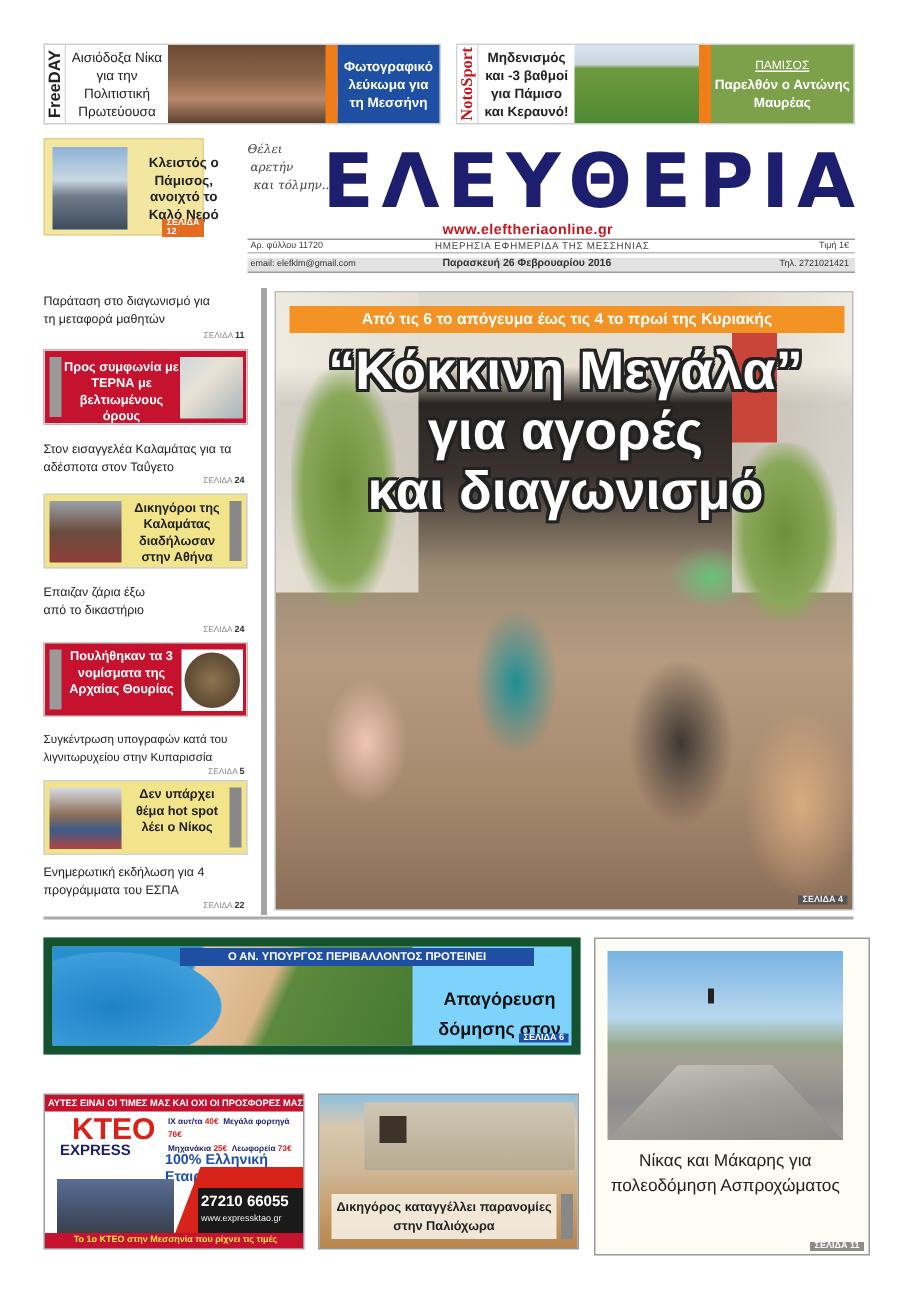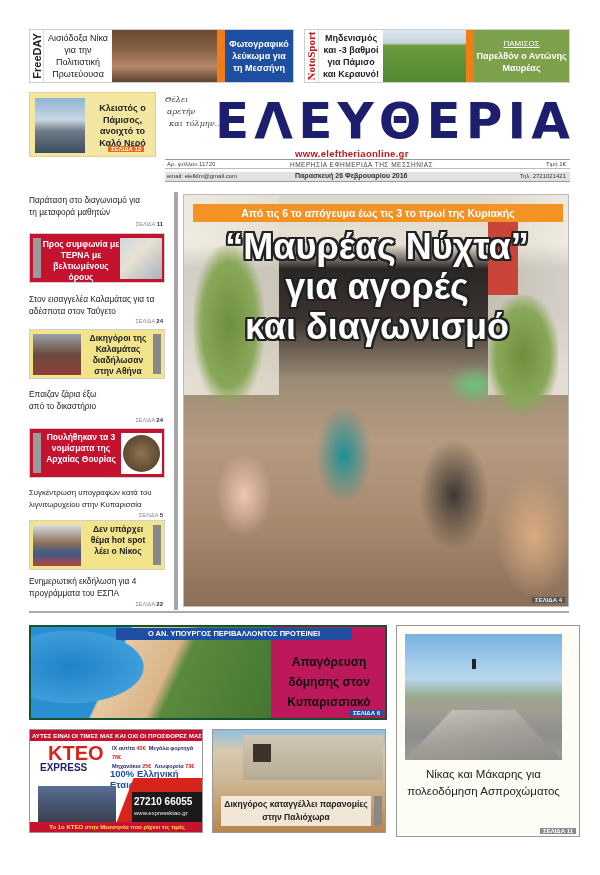--- a/index.html
+++ b/index.html
@@ -10,21 +10,21 @@
   .promo { position: absolute; top: 29px; height: 54px; border: 1px solid #cfcfcf; display: flex; background: #fff; }
   .promo .tag { width: 14px; display: flex; align-items: center; justify-content: center; }
   .promo .tag span { transform: rotate(-90deg); white-space: nowrap; font-weight: bold; font-size: 11px; }
   .promo .txt { display: flex; align-items: center; justify-content: center; text-align: center; font-size: 9px; line-height: 12px; color: #222; padding: 0 2px; }
   .promo .photo { position: relative; overflow: hidden; }
   .promo .date-strip { position: absolute; right: 0; top: 0; bottom: 0; width: 8px; background: #f07d18; }
   .promo .blue-box { background: #1e4fa2; color: #fff; font-weight: bold; }
   .promo .green-box { background: #7da04b; color: #fff; font-weight: bold; }
 
   
-  .side-teaser { position: absolute; left: 29px; top: 92px; width: 127px; height: 65px; background: #f2e6a0; border: 1px solid #e0d28a; }
+  .side-teaser { position: absolute; left: 29px; top: 92px; width: 107px; height: 65px; background: #f2e6a0; border: 1px solid #e0d28a; }
   .side-teaser .pic { position: absolute; left: 5px; top: 5px; width: 50px; height: 55px; background: linear-gradient(180deg,#8fb3d6 0%,#c9d7e2 40%,#6f7b88 60%,#3d4c5e 100%); }
   .side-teaser .t { position: absolute; left: 60px; top: 10px; width: 65px; text-align: center; font-weight: bold; font-size: 9px; line-height: 11.5px; color: #222; }
   .page-ref { display: inline-block; font-size: 6px; color: #fff; background: #e56b1f; padding: 0 3px; font-weight: bold; }
   .side-teaser .page-ref { position: absolute; left: 78px; top: 53px; }
 
   .motto { position: absolute; left: 165px; top: 94px; font-family: "DejaVu Serif", serif; font-style: italic; font-size: 8px; line-height: 12px; color: #444; }
 
   .logo { position: absolute; left: 215px; top: 96px; width: 355px; height: 50px; display: flex; justify-content: space-between; align-items: center; }
   .logo span { font-family: "DejaVu Sans", sans-serif; font-weight: bold; font-size: 50px; color: #1d1f6e; letter-spacing: 0; line-height: 50px; }
   .url { position: absolute; left: 295px; top: 148px; font-weight: bold; font-size: 9.5px; color: #c3161c; letter-spacing: 0.3px; }
@@ -63,21 +63,21 @@
   .main .sign { position: absolute; right: 50px; top: 20px; width: 30px; height: 80px; background: #c9453a; }
   .kicker { position: absolute; left: 9px; top: 9px; width: 370px; height: 18px; background: #f39325; color: #fff; font-weight: bold; font-size: 10.5px; text-align: center; line-height: 18px; }
   .headline { position: absolute; left: 0; top: 32px; width: 386px; text-align: center; font-family: "Liberation Sans", sans-serif; font-weight: bold; color: #fff;
               text-shadow: -2px -2px 0 #222, 2px -2px 0 #222, -2px 2px 0 #222, 2px 2px 0 #222, 0 2px 0 #222, 0 -2px 0 #222, 2px 0 0 #222, -2px 0 0 #222; }
   .headline div { font-size: 36px; line-height: 40px; }
   .main .page-ref { position: absolute; right: 3px; bottom: 3px; background: #555; color: #eee; }
 
   .h-rule { position: absolute; left: 29px; top: 611px; width: 540px; height: 2px; background: #aaa; }
 
   
-  .env { position: absolute; left: 29px; top: 625px; width: 358px; height: 95px; border: 2px solid #14532d; background: #be185d; overflow: hidden; }
+  .env { position: absolute; left: 29px; top: 625px; width: 358px; height: 78px; border: 6px solid #14532d; background: #7dd3fc; overflow: hidden; }
   .env .beach { position: absolute; left: 0; top: 0; width: 240px; height: 95px;
       background:
         radial-gradient(ellipse 120px 60px at 40px 40px, #1f82c8 0%, #3e9edb 60%, transparent 61%),
         linear-gradient(115deg, #2a8fd1 0%, #2a8fd1 35%, #e7c9a2 36%, #dab48a 55%, #5b8a3e 60%, #447631 100%); }
   .env .banner { position: absolute; left: 85px; top: 1px; width: 236px; height: 12px; background: #1e4fa2; color: #fff; font-weight: bold; font-size: 7.5px; text-align: center; line-height: 12px; }
   .env .title { position: absolute; left: 243px; top: 25px; width: 110px; text-align: center; font-weight: bold; font-size: 12px; line-height: 20px; color: #111; }
   .env .page-ref { position: absolute; right: 2px; bottom: 2px; background: #1e4fa2; }
 
   .road { position: absolute; left: 396px; top: 625px; width: 184px; height: 212px; background: #fdfcf5; border: 1px solid #9a9a9a; }
   .road .pic { position: absolute; left: 8px; top: 8px; width: 157px; height: 126px;
@@ -221,23 +221,23 @@
   <div style="width:140px;">Ενημερωτική εκδήλωση για 4 προγράμματα του ΕΣΠΑ</div>
   <div class="brief-page" style="top:23px;right:6px;"><span>ΣΕΛΙΔΑ</span> <b>22</b></div>
 </div>
 
 <div class="main">
   <div class="building-l"></div>
   <div class="building-r"></div>
   <div class="sign"></div>
   <div class="trees-l"></div>
   <div class="trees-r"></div>
-  <div class="kicker">Από τις 6 το απόγευμα έως τις 3 το πρωί της Κυριακής</div>
+  <div class="kicker">Από τις 6 το απόγευμα έως τις 4 το πρωί της Κυριακής</div>
   <div class="headline">
-    <div>“Μαυρέας Νύχτα”</div>
+    <div>“Κόκκινη Μεγάλα”</div>
     <div>για αγορές</div>
     <div>και διαγωνισμό</div>
   </div>
   <span class="page-ref">ΣΕΛΙΔΑ 4</span>
 </div>
 
 <div class="h-rule"></div>
 
 <div class="env">
   <div class="beach"></div>

